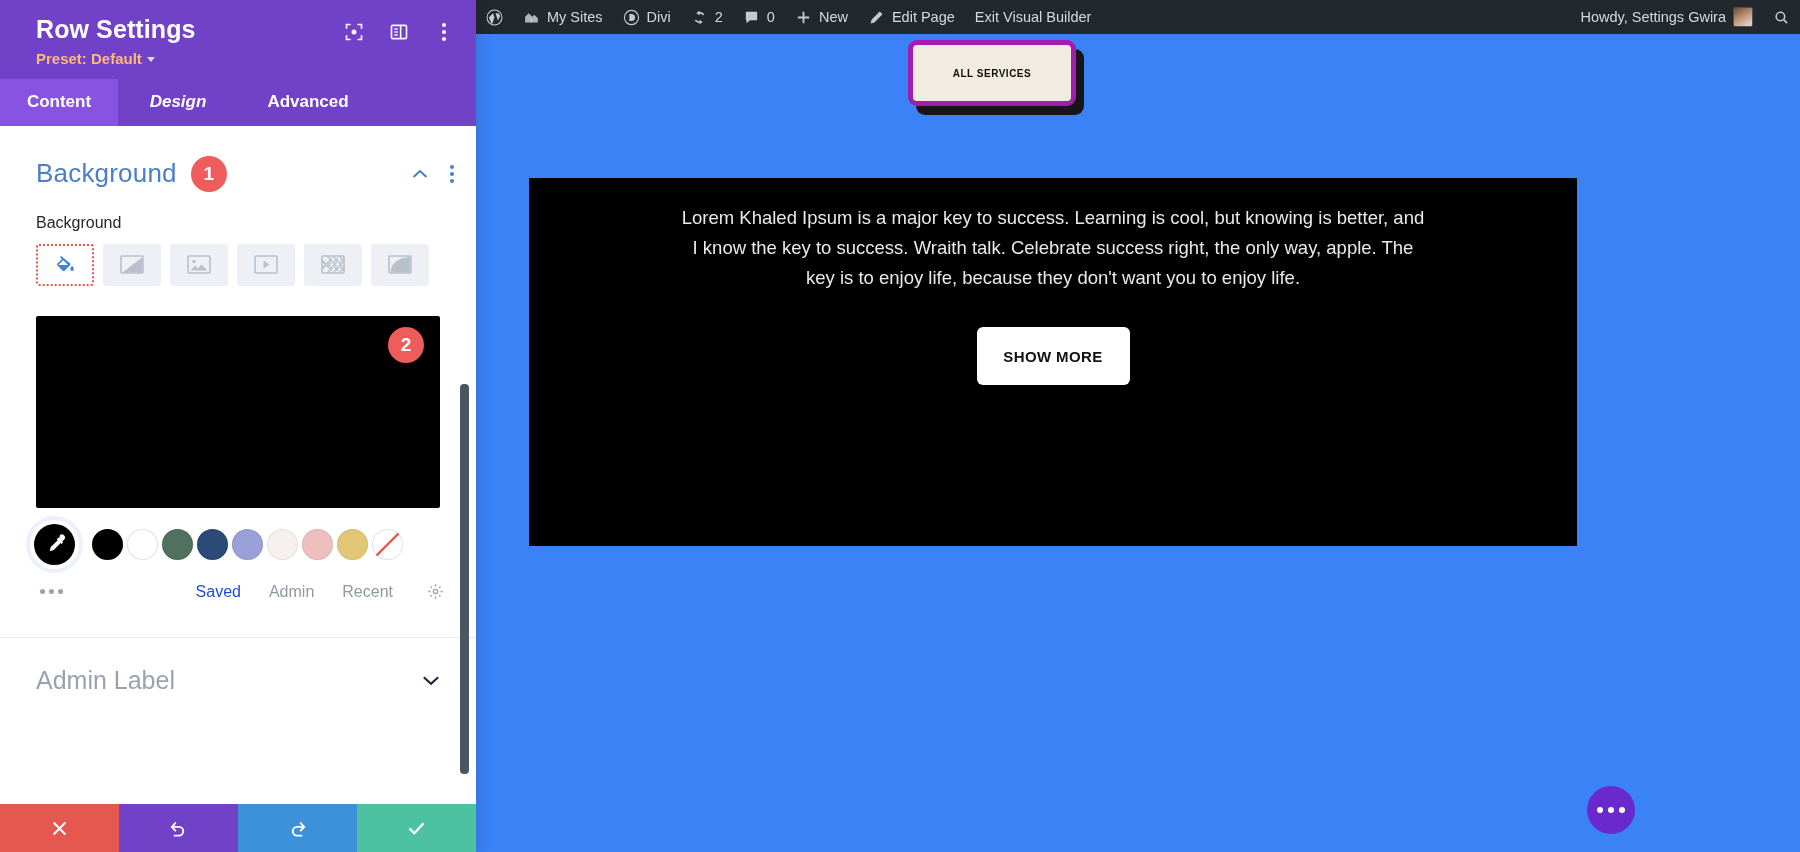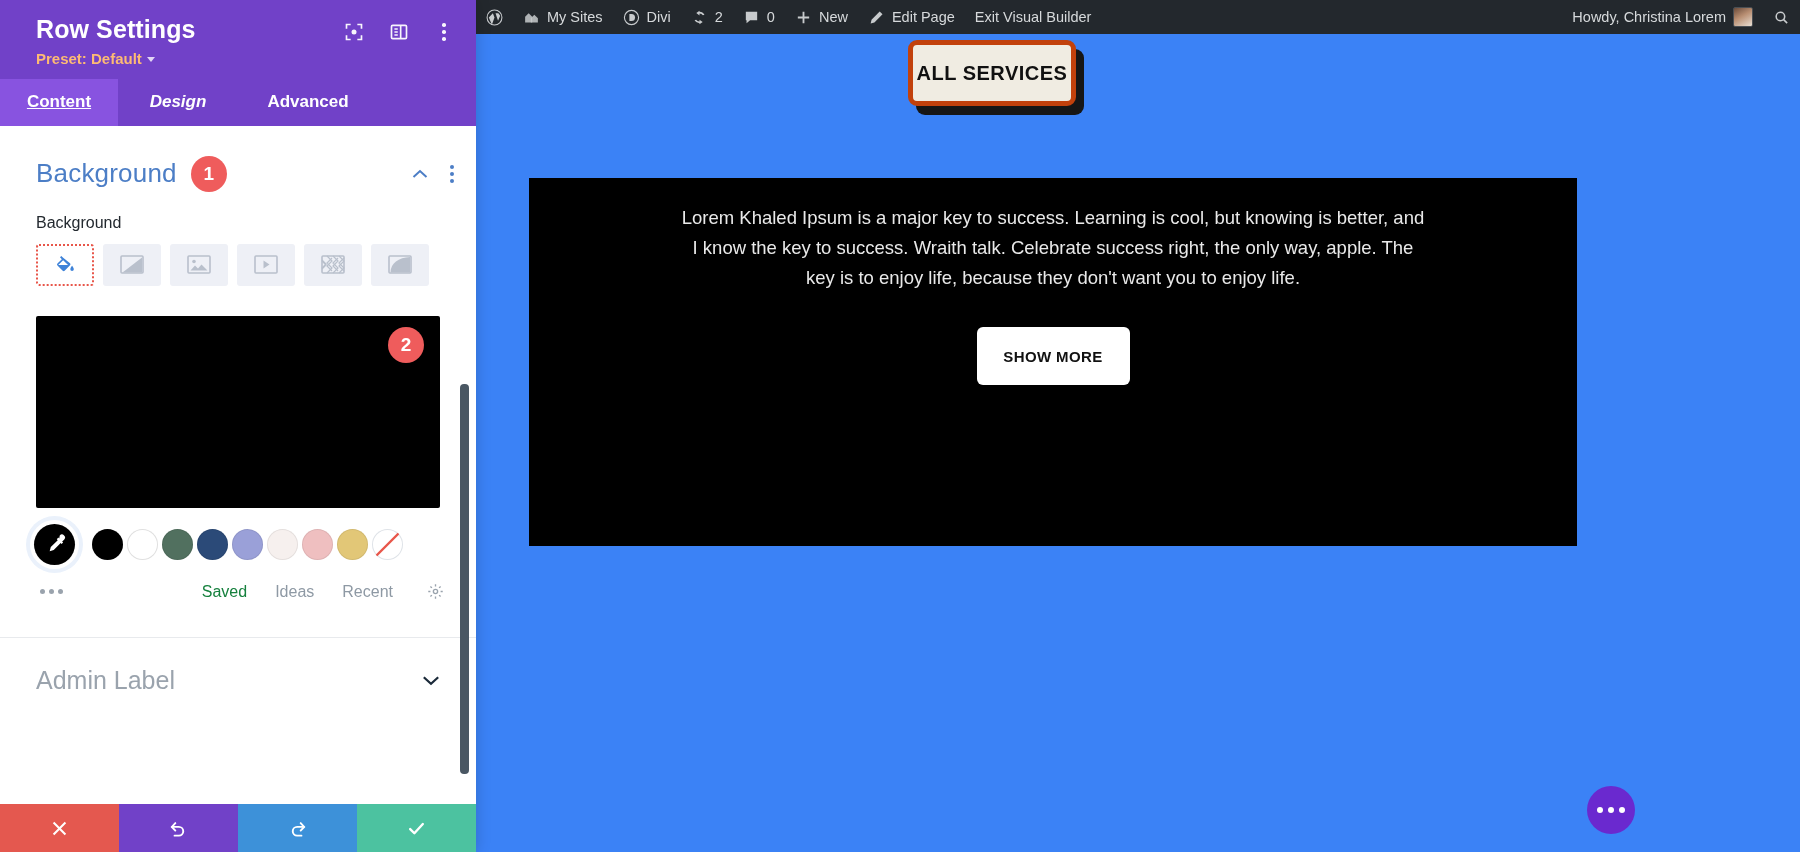--- a/index.html
+++ b/index.html
@@ -47,21 +47,21 @@
   .tabs {
     display: flex; background: #7141c8; flex: 0 0 auto;
   }
   .tab {
     padding: 13px 0 14px 0; color: #fff; font-size: 17px; font-weight: bold;
     text-align: center; cursor: pointer; background: #7141c8;
   }
   .tab.t1 { width: 118px; }
   .tab.t2 { width: 120px; font-style: italic; }
   .tab.t3 { width: 140px; }
-  .tab.active { background: #8853e0; text-decoration: underline; }
+  .tab.active { background: #8853e0; }
 
   .panel-body {
     flex: 1 1 auto; position: relative; background: #fff; overflow: hidden;
   }
 
   .section-head {
     display: flex; align-items: center; padding: 30px 22px 0 36px;
   }
   .section-title {
     color: #4c7ec6; font-size: 26px; font-weight: normal; letter-spacing: .2px;
@@ -123,21 +123,21 @@
     box-shadow: inset 0 0 0 1px rgba(0,0,0,.07);
   }
 
   .swatch-footer {
     display: flex; align-items: center; padding: 14px 32px 0 40px;
   }
   .dots-more { display: flex; gap: 4px; cursor: pointer; }
   .dots-more i { width: 5px; height: 5px; border-radius: 50%; background: #9aa3ad; display:block;}
   .tab-links { margin-left: auto; display: flex; align-items: center; gap: 28px; }
   .tlink { font-size: 16px; color: #8e99a4; cursor: pointer; }
-  .tlink.active { color: #15803d; }
+  .tlink.active { color: #1d4ed8; }
   .gear-ic { width: 17px; height: 17px; cursor: pointer; margin-left: 6px; }
 
   .divider { height: 1px; background: #e8eaed; margin-top: 36px; }
 
   .admin-label-row {
     display: flex; align-items: center; justify-content: space-between;
     padding: 28px 36px 28px 36px; cursor: pointer;
   }
   .admin-label-text { font-size: 25px; color: #9aa3ad; }
   .chev-dn { width: 18px; height: 11px; }
@@ -192,23 +192,23 @@
     position: relative;
     display: inline-block;
   }
   .btn-3d .shadow {
     position: absolute; left: 8px; top: 9px;
     width: 168px; height: 66px; background: #161616; border-radius: 9px;
   }
   .btn-3d .face {
     position: relative;
     width: 168px; height: 66px;
-    background: #f0ece2; border: 5px solid #c2410c; border-radius: 9px;
-    display: flex; align-items: center; justify-content: center;
-    font-size: 20px; font-weight: bold; letter-spacing: .5px; color: #111;
+    background: #f0ece2; border: 5px solid #a21caf; border-radius: 9px;
+    display: flex; align-items: center; justify-content: center;
+    font-size: 10px; font-weight: bold; letter-spacing: .5px; color: #111;
     cursor: pointer;
   }
 
   .hero-box {
     position: absolute; left: 53px; top: 178px;
     width: 1048px; height: 368px; background: #000;
     display: flex; flex-direction: column; align-items: center;
   }
   .hero-title {
     color: #fff; font-weight: bold; font-size: 67px; line-height: 1.02;
@@ -295,21 +295,21 @@
         <span>Edit Page</span>
       </div>
 
       <div class="ab-item">
         <span>Exit Visual Builder</span>
       </div>
 
       <div class="ab-spacer"></div>
 
       <div class="ab-item">
-        <span>Howdy, Christina Lorem</span>
+        <span>Howdy, Settings Gwira</span>
         <span class="avatar-sm"></span>
       </div>
       <div class="ab-item">
         <svg class="ab-icon" viewBox="0 0 24 24" fill="none" stroke="#d6d9db" stroke-width="2.2">
           <circle cx="10.5" cy="10.5" r="6"></circle>
             <path d="M15 15l5 5"></path>
         </svg>
       </div>
     </div>
 
@@ -454,21 +454,21 @@
       </div>
 
       <div class="swatch-footer">
         <span class="dots-more">
             <i></i>
             <i></i>
             <i></i>
           </span>
         <div class="tab-links">
           <span class="tlink active">Saved</span>
-          <span class="tlink">Ideas</span>
+          <span class="tlink">Admin</span>
           <span class="tlink">Recent</span>
           <svg class="gear-ic" viewBox="0 0 24 24" fill="none" stroke="#9aa3ad" stroke-width="1.9">
             <circle cx="12" cy="12" r="3"></circle>
             <path d="M12 1.8v3M12 19.2v3M1.8 12h3M19.2 12h3M4.8 4.8l2.1 2.1M17.1 17.1l2.1 2.1M19.2 4.8l-2.1 2.1M6.9 17.1l-2.1 2.1"></path>
           </svg>
         </div>
       </div>
 
       <div class="divider"></div>
 

